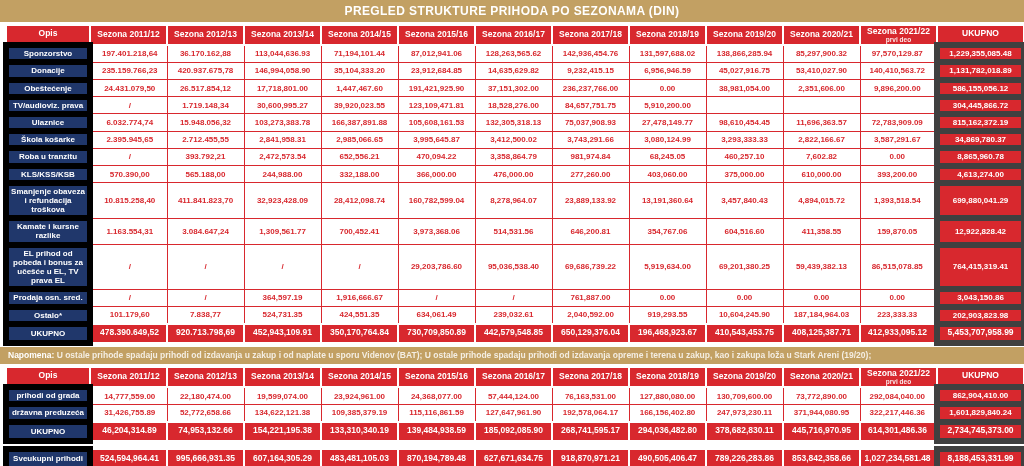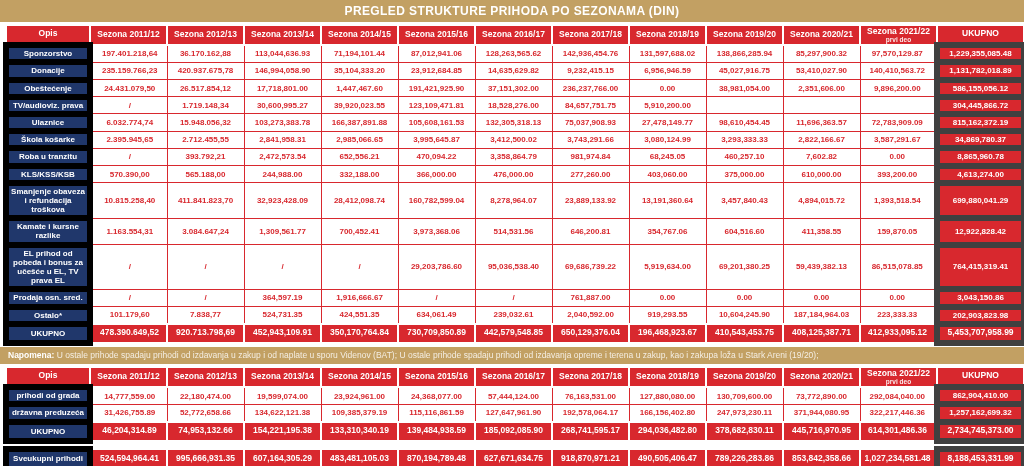--- a/index.html
+++ b/index.html
@@ -53,21 +53,21 @@
   td.grand{font-size:8.5px;font-weight:800;}
   thead tr{height:19px;}
   tbody tr{height:14px;}
   tr.totalrow{height:19px;}
   tr.bigrow{height:20px;}
   .note-band{
     background:var(--gold);padding:3px 8px;margin:1px 0;
     color:#fff;font-size:8.5px;line-height:1.32;
   }
   .note-band .np{font-weight:800;color:#fff;}
-  .note-band .nt{color:rgba(255,255,255,.82);font-weight:400;}
+  .note-band .nt{color:rgba(255,255,255,.82);font-weight:700;}
   .note-band .nl{display:inline;}
 </style>
 </head>
 <body>
 
 <div class="page">
   <div class="title-band">
     <h1>PREGLED STRUKTURE PRIHODA PO SEZONAMA (DIN)</h1>
   </div>
 
@@ -381,21 +381,21 @@
             <td class="num">52,772,658.66</td>
             <td class="num">134,622,121.38</td>
             <td class="num">109,385,379.19</td>
             <td class="num">115,116,861.59</td>
             <td class="num">127,647,961.90</td>
             <td class="num">192,578,064.17</td>
             <td class="num">166,156,402.80</td>
             <td class="num">247,973,230.11</td>
             <td class="num">371,944,080.95</td>
             <td class="num">322,217,446.36</td>
-            <td class="tot">1,257,162,699.32</td>
+            <td class="tot">1,601,829,840.24</td>
           </tr>
           <tr class="totalrow">
             <td class="lbl">UKUPNO</td>
             <td class="redcell">46,204,314.89</td>
             <td class="redcell">74,953,132.66</td>
             <td class="redcell">154,221,195.38</td>
             <td class="redcell">133,310,340.19</td>
             <td class="redcell">139,484,938.59</td>
             <td class="redcell">185,092,085.90</td>
             <td class="redcell">268,741,595.17</td>

